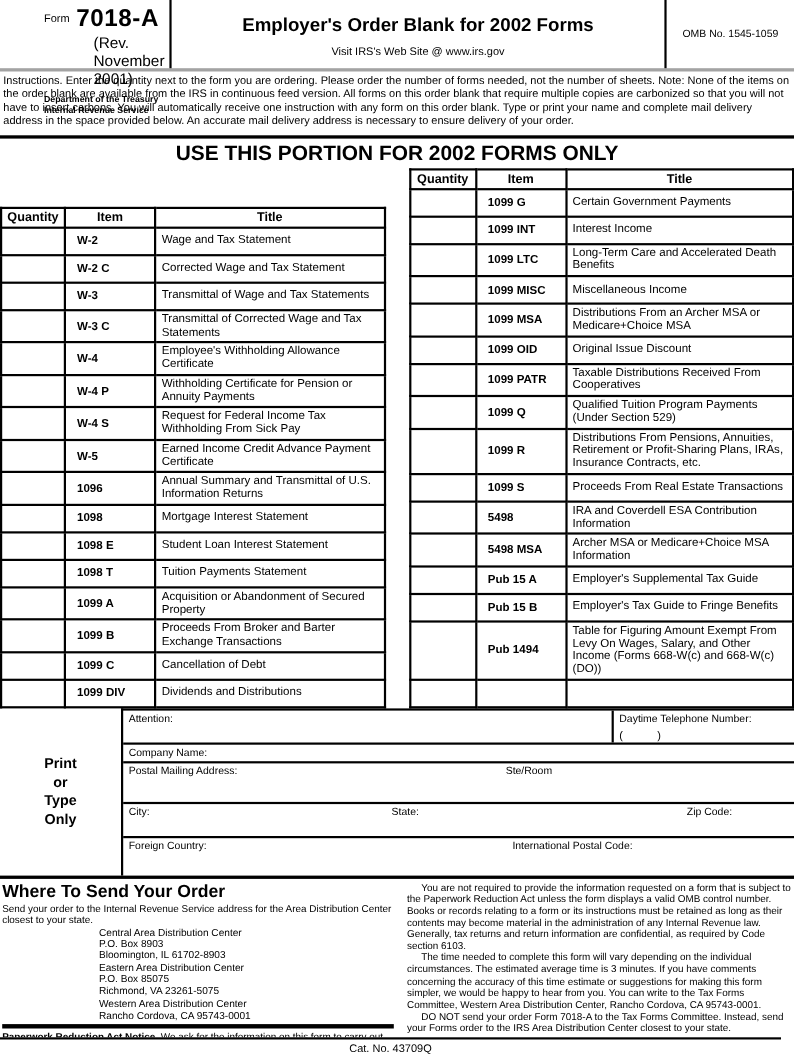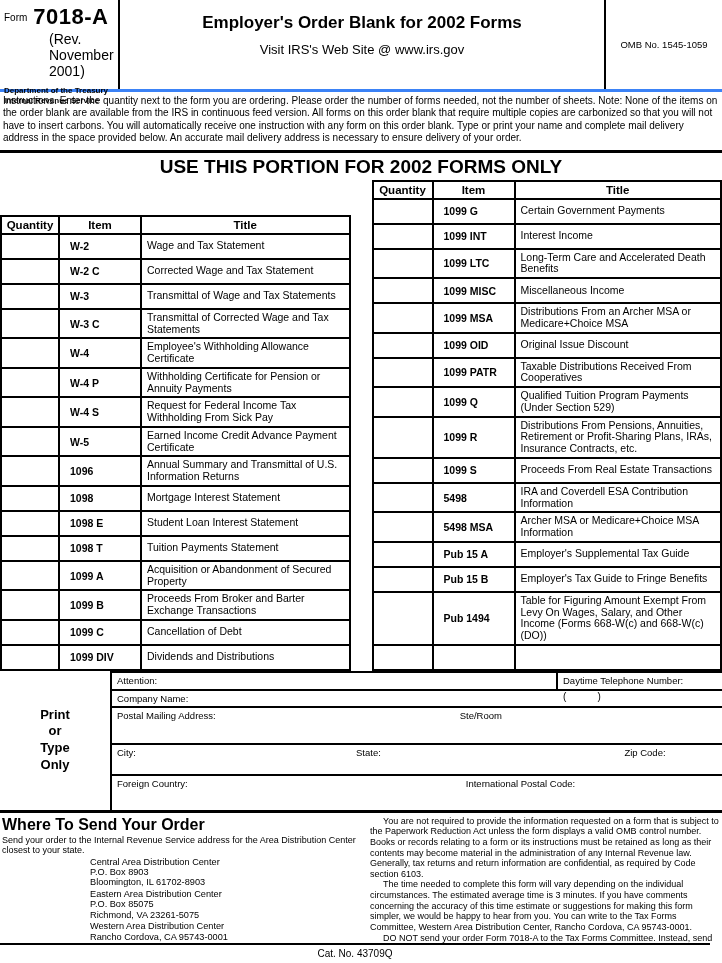--- a/index.html
+++ b/index.html
@@ -4,51 +4,51 @@
 <style>
   * { box-sizing: border-box; }
   html,body { margin:0; padding:0; }
   body {
     width:722px; height:963px; position:relative;
     background:#ffffff; color:#000;
     font-family:"Liberation Sans", sans-serif;
     overflow:hidden;
   }
   
-  .header { display:flex; border-bottom:3px solid #3b82f6; height:92px; }
+  .header { display:flex; border-bottom:3px solid #a3a3a3; height:65px;padding-left:36px; }
   .header-left { width:120px; border-right:2px solid #000; padding:4px 4px 2px 4px; }
   .form-line { display:flex; align-items:flex-start; }
   .form-word { font-size:10px; margin-top:8px; }
   .form-number { font-size:22px; font-weight:bold; margin-left:6px; letter-spacing:0.5px; }
   .rev { font-size:14px; margin-top:1px;margin-left:45px; }
   .agency { font-size:8px; font-weight:bold; margin-top:7px; line-height:1.25; }
   .header-center { flex:1; text-align:center; padding-top:13px; }
   .header-title { font-size:17px; font-weight:bold; }
-  .header-sub { font-size:13px; margin-top:9px; }
+  .header-sub { font-size:10px; margin-top:9px; }
   .header-right { width:118px; border-left:2px solid #000; display:flex; align-items:center; justify-content:center; font-size:9.5px; }
   
   .instructions { padding:3px 4px 5px 3px; font-size:10px; line-height:1.24; border-bottom:3px solid #000; }
   
   .section-title { text-align:center; font-weight:bold; font-size:19px; padding:3px 0 2px 0; }
   
   .tables { display:flex; gap:21px; align-items:flex-end; }
   table.order { border-collapse:collapse; width:359px; table-layout:fixed; }
   table.order th { border:2px solid #000; font-size:11.5px; padding:1px 2px; height:18px; }
   table.order td { border:2px solid #000; height:25px; vertical-align:middle; }
   td.qty { }
   td.item { font-weight:bold; font-size:10.5px; padding:2px 3px 2px 10px; }
   td.title { font-size:10.5px; line-height:1.12; padding:2px 5px; }
   
   .print-section { display:flex; border-bottom:3px solid #000; }
   .print-label { width:110px; display:flex; align-items:center; justify-content:center;
                  font-weight:bold; font-size:13px; text-align:center; line-height:1.3; white-space:pre-line; }
   .fill-box { flex:1; border-left:2px solid #000; border-top:2px solid #000; }
   .fill-row { position:relative; border-bottom:2px solid #000; font-size:9.5px; padding:2px 0 0 5px; }
   .fill-row:last-child { border-bottom:none; }
-  .row-attention { height:18px; }
+  .row-attention { height:31px; }
   .row-company { height:17px; }
   .row-postal { height:37px; }
   .row-city { height:31px; }
   .row-foreign { height:34px; }
   .phone-cell { position:absolute; top:0; right:0; bottom:0; width:166px; border-left:2px solid #000; padding:2px 0 0 5px; }
   .phone-parens { margin-top:5px; font-size:10px; letter-spacing:1px; }
   .inline-label { position:absolute; top:2px; }
   .pos-steroom { left:57%; }
   .pos-state { left:40%; }
   .pos-zip { left:84%; }

